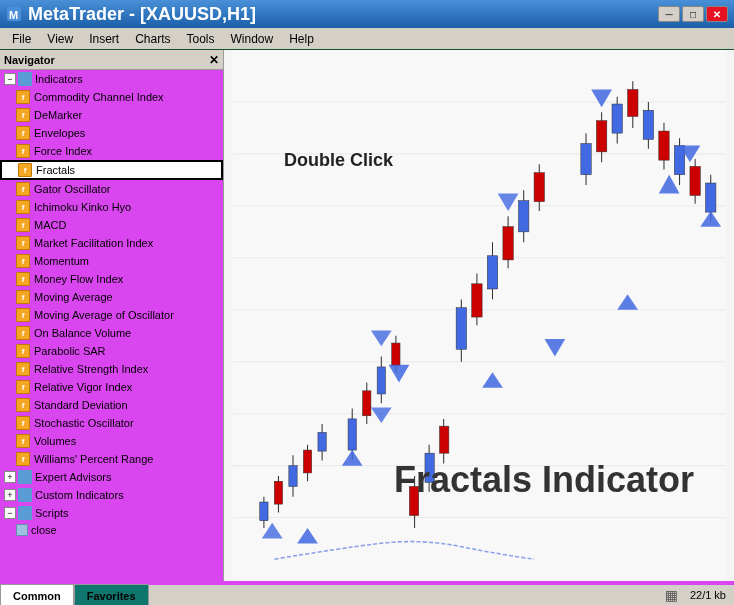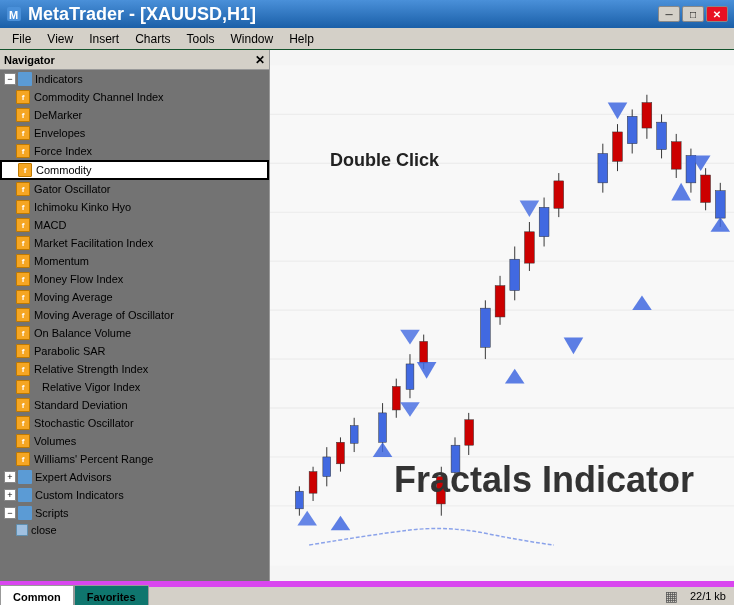--- a/index.html
+++ b/index.html
@@ -40,22 +40,22 @@
     }
 
     
     .main-layout {
       display: flex;
       height: calc(605px - 50px - 24px);
     }
 
     
     .navigator {
-      width: 270px;
-      background: #737373;
+      width: 224px;
+      background: #d946ef;
       border-right: 1px solid #999;
       display: flex;
       flex-direction: column;
     }
     .navigator-header {
       background: #d4d0c8;
       padding: 2px 4px;
       font-size: 11px;
       font-weight: bold;
       display: flex;
@@ -105,21 +105,21 @@
       flex: 1;
       background: #f5f5f5;
       position: relative;
       overflow: hidden;
     }
 
     
     .bottom-bar {
       height: 24px;
       background: #d4d0c8;
-      border-top: 6px solid #d946ef;
+      border-top: 4px solid #d946ef;
       display: flex;
       align-items: center;
     }
     .tab {
       padding: 2px 12px;
       background: #0f766e;
       border: 1px solid #999;
       border-bottom: none;
       cursor: pointer;
       font-size: 11px;
@@ -233,21 +233,21 @@
 
       <div class="tree-item">
         <div class="tree-indent"></div>
         <div class="indicator-icon">f</div>
         <span style="margin-left:4px">Force Index</span>
       </div>
 
       <div class="tree-item highlighted" style="border:2px solid #000; padding:1px 4px;">
         <div class="tree-indent"></div>
         <div class="indicator-icon">f</div>
-        <span style="margin-left:4px">Commodity</span>
+        <span style="margin-left:4px">Fractals</span>
       </div>
 
       <div class="tree-item">
         <div class="tree-indent"></div>
         <div class="indicator-icon">f</div>
         <span style="margin-left:4px">Gator Oscillator</span>
       </div>
 
       <div class="tree-item">
         <div class="tree-indent"></div>
@@ -305,21 +305,21 @@
 
       <div class="tree-item">
         <div class="tree-indent"></div>
         <div class="indicator-icon">f</div>
         <span style="margin-left:4px">Relative Strength Index</span>
       </div>
 
       <div class="tree-item">
         <div class="tree-indent"></div>
         <div class="indicator-icon">f</div>
-        <span style="margin-left:12px">Relative Vigor Index</span>
+        <span style="margin-left:4px">Relative Vigor Index</span>
       </div>
 
       <div class="tree-item">
         <div class="tree-indent"></div>
         <div class="indicator-icon">f</div>
         <span style="margin-left:4px">Standard Deviation</span>
       </div>
 
       <div class="tree-item">
         <div class="tree-indent"></div>

